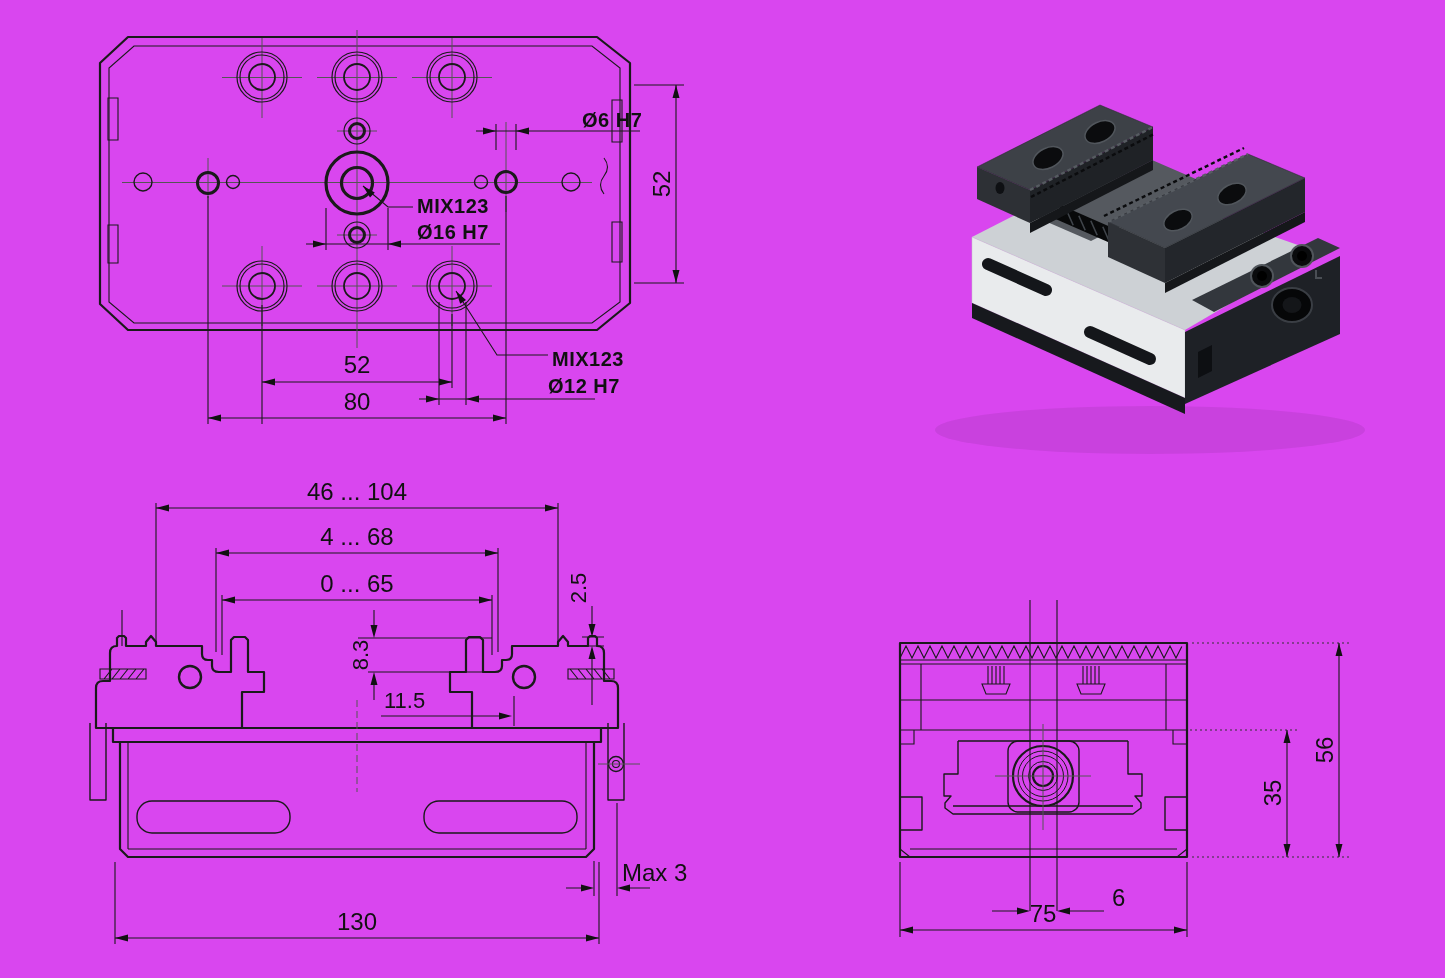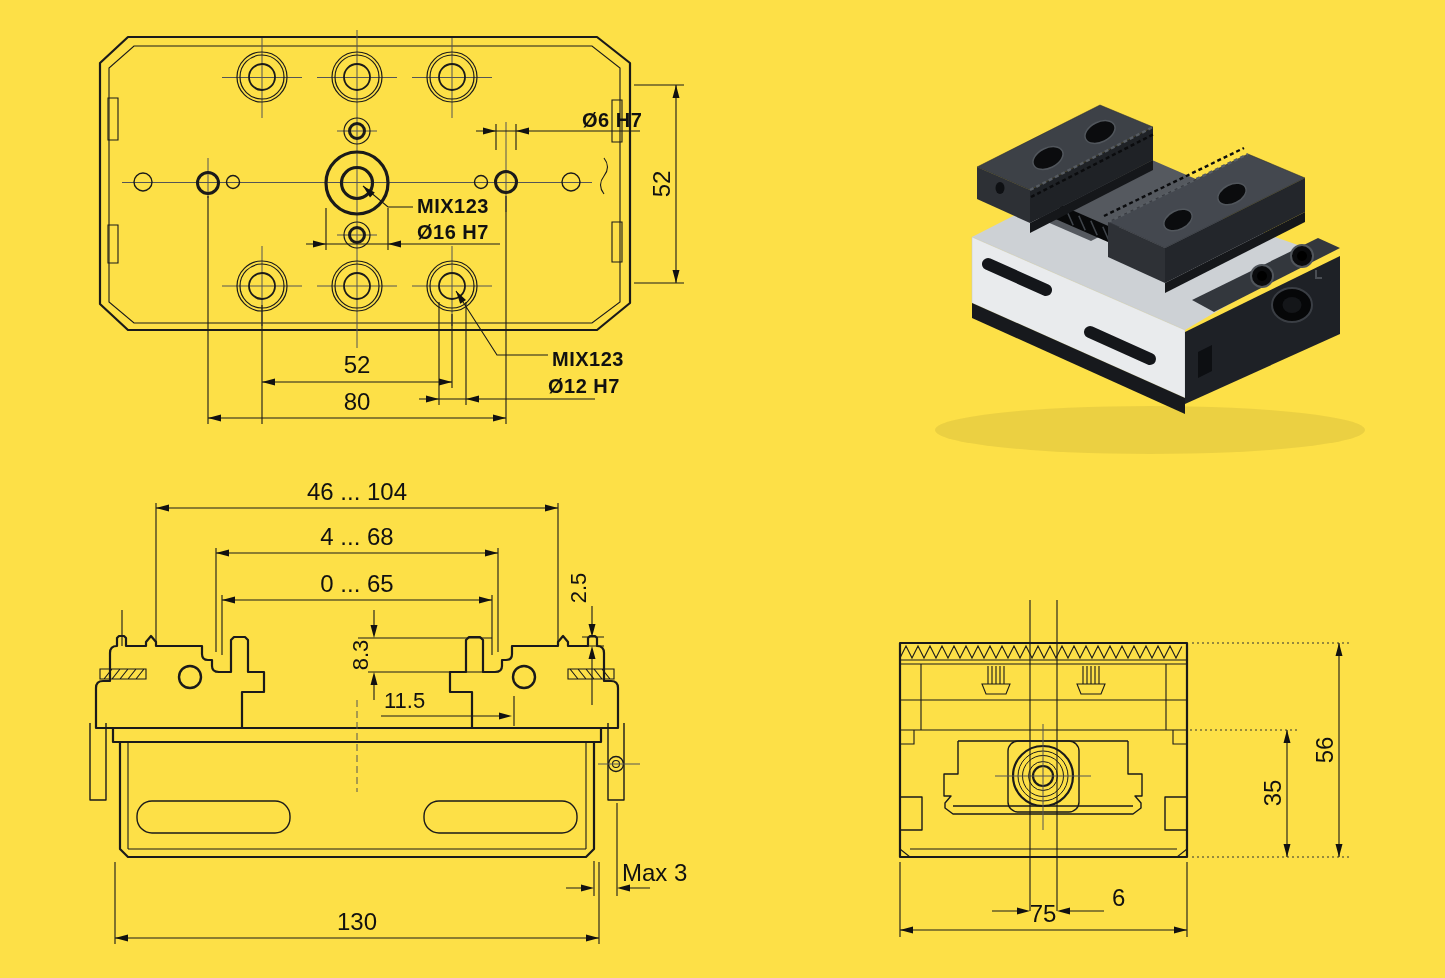--- a/index.html
+++ b/index.html
@@ -1,16 +1,16 @@
 <!DOCTYPE html>
 <html><head>
 <meta charset="utf-8">
 <style>
   html,body{margin:0;padding:0;background:#ffffff;}
-  .stage{position:relative;width:1445px;height:978px;background:#fde047;overflow:hidden;
+  .stage{position:relative;width:1445px;height:978px;background:#d946ef;overflow:hidden;
          font-family:"Liberation Sans", sans-serif;}
   svg{display:block}
   .ol   {fill:none;stroke:#1a1a1a;stroke-width:2.2;stroke-linejoin:round;}
   .ol2  {fill:none;stroke:#1a1a1a;stroke-width:1.4;stroke-linejoin:round;}
   .thin {fill:none;stroke:#1a1a1a;stroke-width:1.1;}
   .dim  {fill:none;stroke:#1a1a1a;stroke-width:1.1;}
   .cl   {fill:none;stroke:#555555;stroke-width:1;}
   .cld  {fill:none;stroke:#555555;stroke-width:1;stroke-dasharray:7 4;}
   .dot  {fill:none;stroke:#333333;stroke-width:1.1;stroke-dasharray:2 3;}
   .ah   {fill:#111111;stroke:none;}

